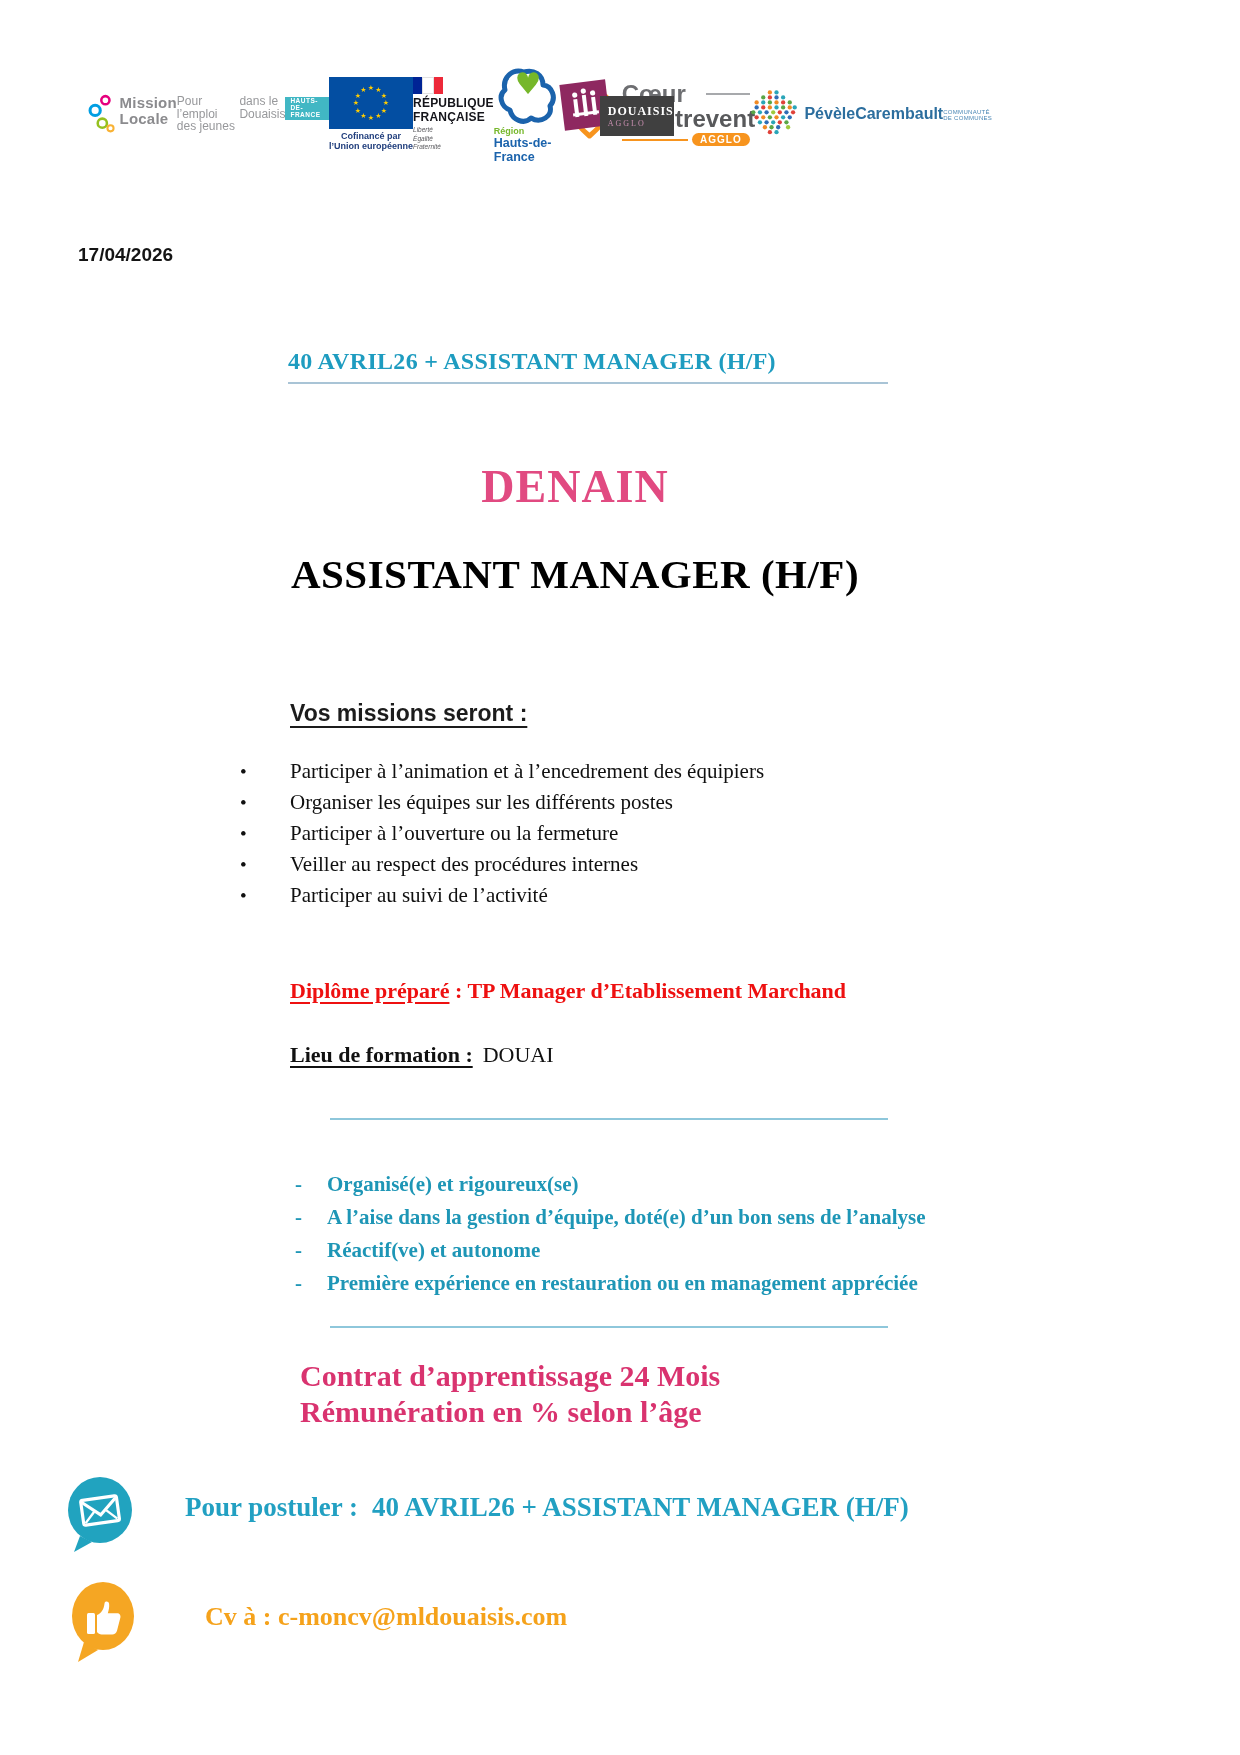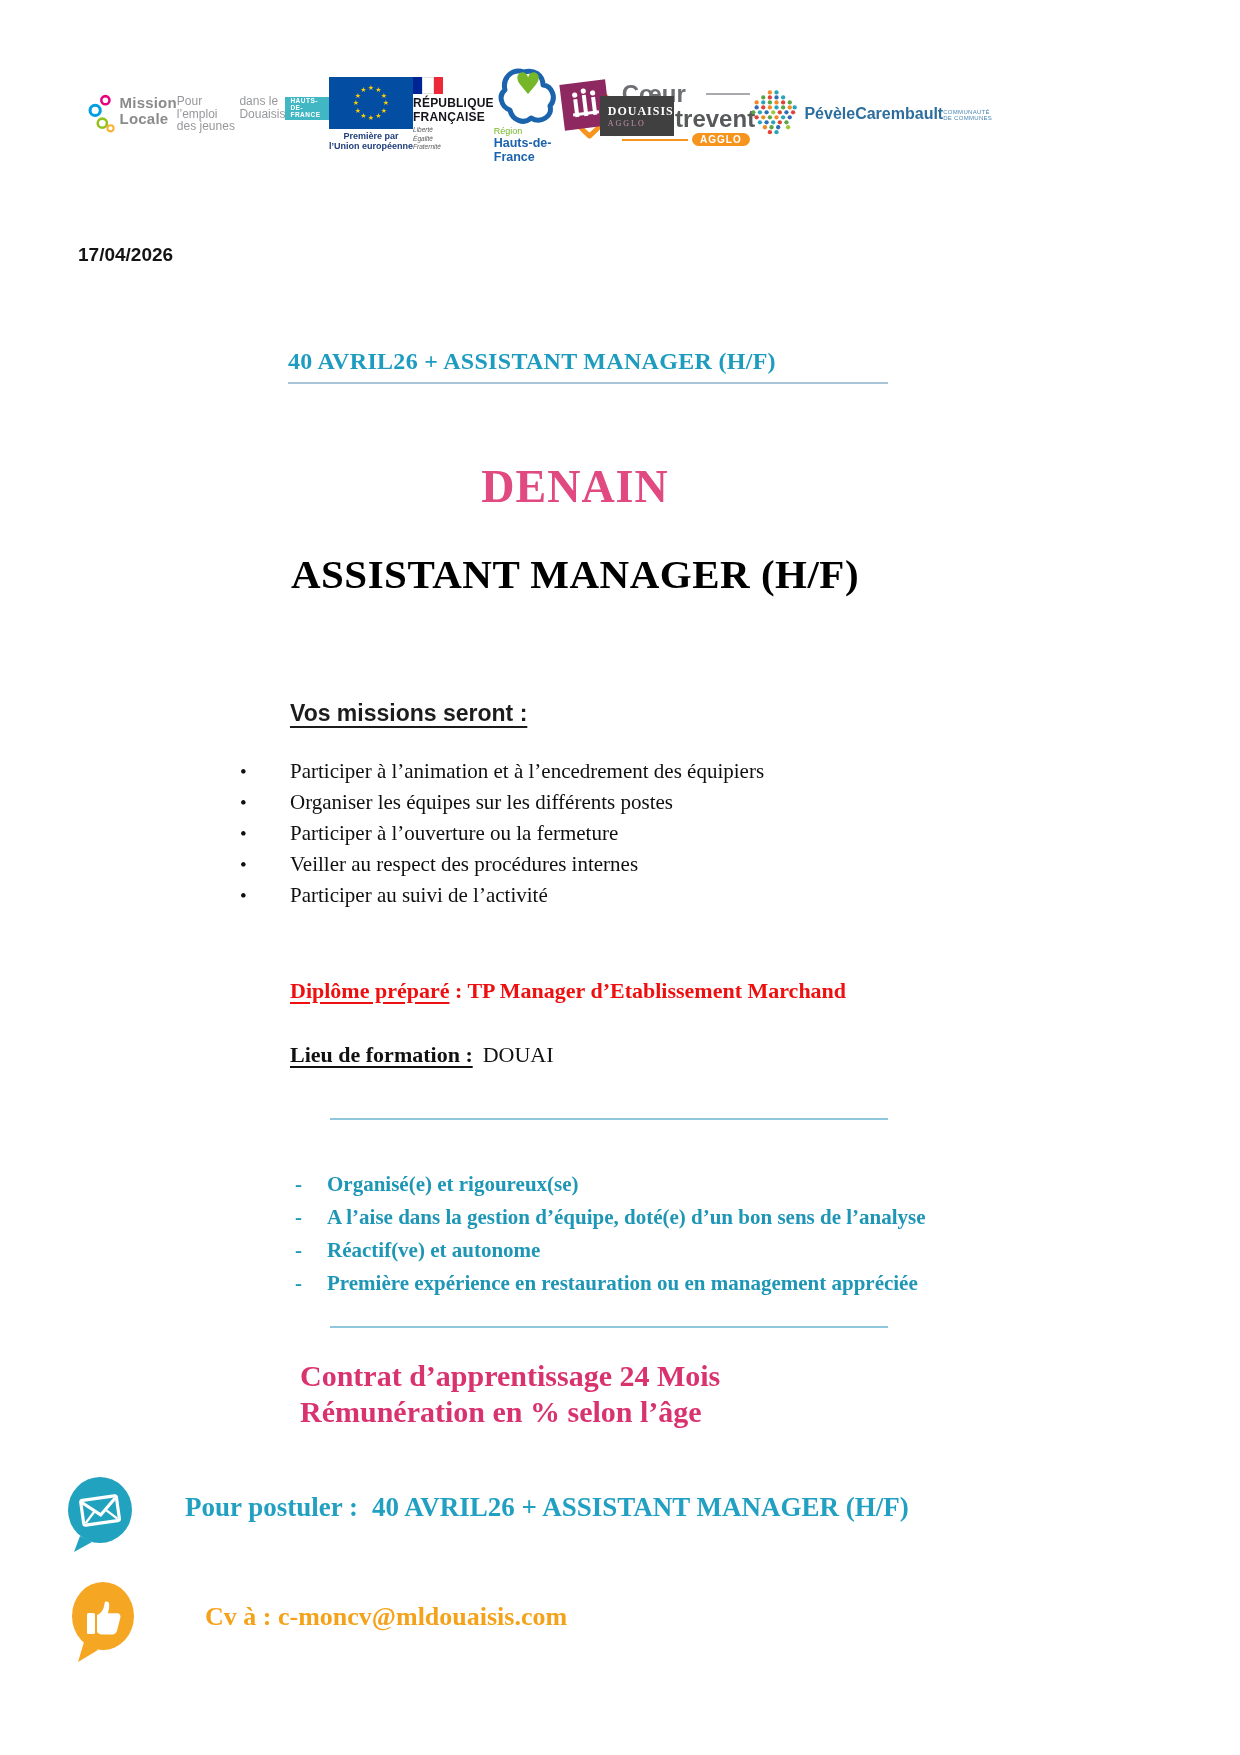--- a/index.html
+++ b/index.html
@@ -25,21 +25,21 @@
   .eu { flex-direction:column; gap:2px; }
   .eu-caption { font-size:9px; font-weight:bold; color:#1f3d7c; text-align:center; line-height:1.15; }
 
   .rf { flex-direction:column; align-items:flex-start; gap:1px; }
   .rf-flag { display:flex; width:30px; height:17px; margin-bottom:2px; }
   .rf-flag i { flex:1; }
   .rf-name { font-size:12px; font-weight:bold; color:#14141a; line-height:1.05; letter-spacing:.2px;}
   .rf-motto { font-size:6.5px; font-style:italic; color:#5a5a5e; line-height:1.25; margin-top:2px;}
 
   .hdf { flex-direction:column; gap:0; position:relative; }
-  .hdf-region { font-size:9px; font-weight:normal; color:#76b72a; align-self:flex-start; }
+  .hdf-region { font-size:9px; font-weight:bold; color:#76b72a; align-self:flex-start; }
   .hdf-name { font-size:12.5px; font-weight:bold; color:#1b63ac; }
 
   .douaisis { position:relative; width:112px; height:72px; }
   .douaisis .sq { position:absolute; left:0; top:4px; width:46px; height:46px;
     background:#8e2860; transform:rotate(-7deg); }
   .douaisis .bar { position:absolute; left:38px; top:18px; width:74px; height:40px;
     background:#404040; display:flex; flex-direction:column; justify-content:center; padding-left:8px; }
   .douaisis .nm { color:#fff; font-size:12px; font-weight:bold; letter-spacing:1px; }
   .douaisis .sb { color:#c98fb0; font-size:8px; letter-spacing:2px; }
 
@@ -143,21 +143,21 @@
             <text x="49.5" y="41.4">★</text>
           <text x="42" y="43.4">★</text>
             <text x="34.5" y="41.4">★</text>
           <text x="29" y="35.9">★</text>
             <text x="27" y="28.4">★</text>
           <text x="29" y="20.9">★</text>
             <text x="34.5" y="15.4">★</text>
         </g>
       </svg>
       <div class="eu-caption">
-        <div>Première par</div>
+        <div>Cofinancé par</div>
         <div>l’Union européenne</div>
       </div>
     </div>
 
     <div class="logo rf">
       <div class="rf-flag">
         <i style="background:#002395"></i>
           <i style="background:#ffffff;border:1px solid #e2e2e2"></i>
           <i style="background:#ed2939"></i>
       </div>

